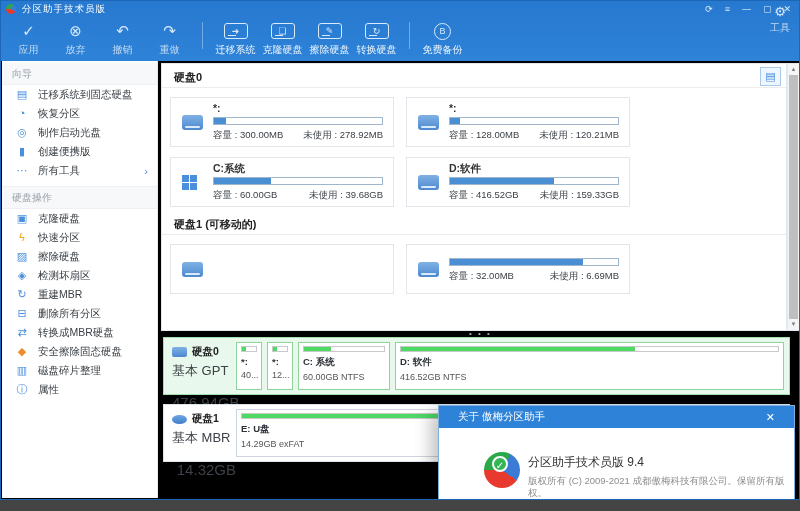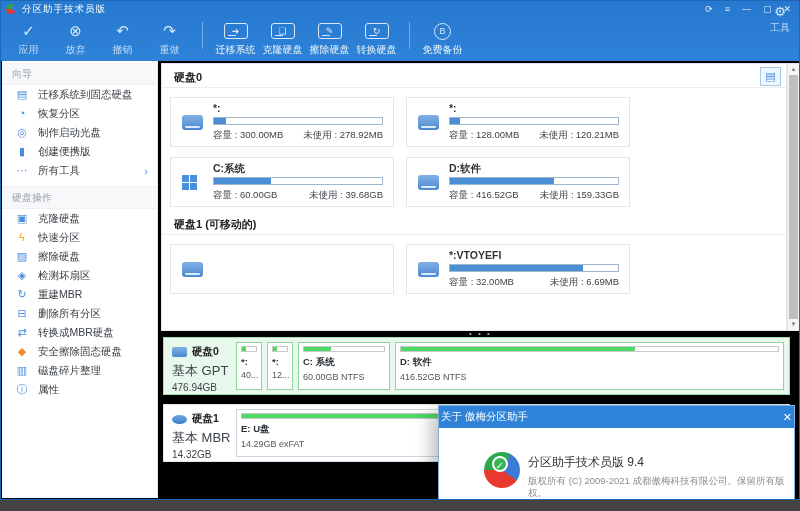--- a/index.html
+++ b/index.html
@@ -72,35 +72,35 @@
               font-size:8px; line-height:5px; color:#a8a8a8; letter-spacing:2px; }
 
   
   .map-row { position:absolute; left:162px; width:627px; height:58px; display:flex; border:1px solid #dde4ea; background:#fff; }
   .map-row.selected { background:#e9f8ec; border-color:#a0dfae; }
   .map-label { width:72px; flex:none; padding:7px 0 0 8px; }
   .map-label-name { display:flex; align-items:center; gap:5px; font-size:10.5px; font-weight:bold; color:#222; }
   .hd-ico { width:15px; height:10px; border-radius:2px; background:linear-gradient(#80b1e5,#4c88cf); }
   .usb-ico { width:15px; height:9px; border-radius:50%; background:linear-gradient(#6fa6e2,#3f7ec9); }
   .map-label-type { font-size:13px; color:#3c4248; margin-top:3px; }
-  .map-label-size { font-size:10px; color:#3c4248; margin-top:2px; }
+  .map-label-size { font-size:15px; color:#3c4248; margin-top:14px;text-align:right; }
   .map-blocks { flex:1; display:flex; gap:5px; padding:4px 5px 4px 0; min-width:0; }
   .map-block { border:1px solid #8fd59b; background:#fff; padding:2px 4px 0 4px; overflow:hidden; flex:none; }
   .map-row:not(.selected) .map-block { border-color:#cdd6de; }
   .map-block.grow { flex:1 1 auto; }
   .blk-bar { height:6px; border:1px solid #c9c9c9; background:#fff; margin:1px 0 4px 0; }
   .blk-fill { height:100%; background:#4cd964; }
   .blk-name { font-size:9.5px; font-weight:bold; color:#2d3338; white-space:nowrap; }
   .blk-size { font-size:9px; color:#555; margin-top:3px; white-space:nowrap; }
 
   
   .dialog { position:absolute; left:437px; top:404px; width:357px; height:110px; background:#fff;
             border:1px solid #7fb0e0; box-shadow:-7px 6px 16px rgba(0,0,0,.25); z-index:10; }
   .dlg-titlebar { height:22px; background:#2e82d8; color:#fff; display:flex; align-items:center;
-                  justify-content:space-between; padding:0 2px; font-size:10.5px; }
+                  justify-content:space-between; padding:0 19px; font-size:10.5px; }
   .dlg-close { color:#fff; font-size:11px; cursor:default; }
   .dlg-body { position:relative; height:86px; }
   .dlg-logo { position:absolute; left:45px; top:24px; width:36px; height:36px; border-radius:50%;
               background:conic-gradient(from -90deg,#2aa84a 0 118deg,#3a7bd5 118deg 215deg,#e8392e 215deg 360deg); }
   .dlg-badge { position:absolute; left:8px; top:4px; width:16px; height:16px; border-radius:50%;
                background:#35b654; border:2px solid #fff; color:#fff; font-size:10px; line-height:16px;
                text-align:center; font-weight:bold; }
   .dlg-product { position:absolute; left:89px; top:26px; font-size:12px; color:#333; }
   .dlg-copyright { position:absolute; left:89px; top:47px; width:258px; font-size:9.5px; color:#8d8d8d; line-height:12px; }
   .dlg-hand { position:absolute; left:66px; top:72px; color:#3a8de0; font-size:12px; }
@@ -319,21 +319,20 @@
         <div class="card">
           <div class="card-ico-wrap">
             <div class="disk-ico"></div>
           </div>
         </div>
         <div class="card">
           <div class="card-ico-wrap">
             <div class="disk-ico"></div>
           </div>
           <div class="card-body">
-            <div class="card-name">*:VTOYEFI</div>
             <div class="bar">
               <div class="bar-fill" style="width:79%"></div>
             </div>
             <div class="card-stats">
               <span>容量 : 32.00MB</span>
               <span>未使用 : 6.69MB</span>
             </div>
           </div>
         </div>
       </div>

